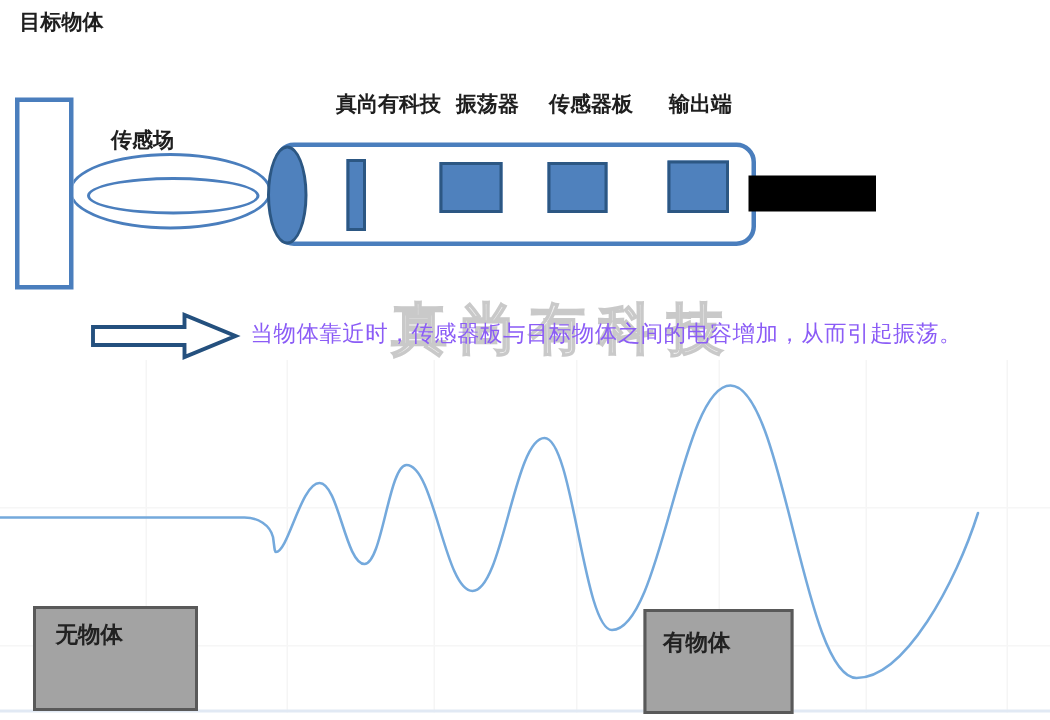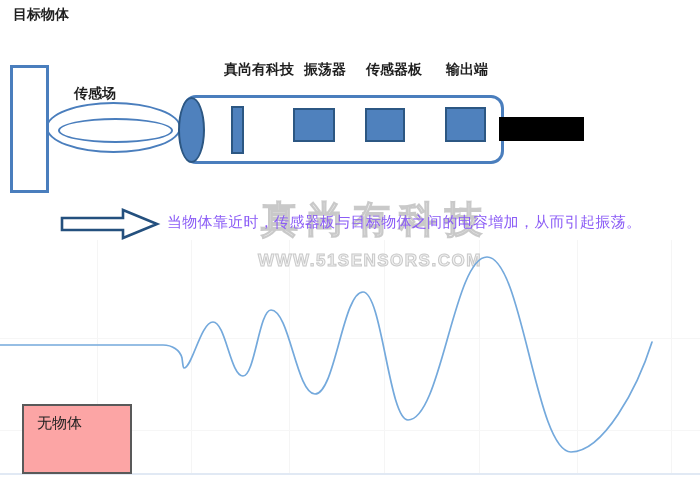--- a/index.html
+++ b/index.html
@@ -29,22 +29,22 @@
   .cable{left:499px;top:117px;width:85px;height:24px;background:var(--cable);z-index:3;}
   
   .wm{font-weight:bold;color:#f2f2f2;-webkit-text-stroke:1.1px #c9c9c9;white-space:nowrap;z-index:1;}
   .wm1{left:261px;top:195px;font-size:37px;letter-spacing:9px;}
   .wm2{left:258px;top:251px;font-size:17px;letter-spacing:1.5px;-webkit-text-stroke:1px #c9c9c9;}
   
   #wave-svg{left:0;top:0;width:700px;height:480px;z-index:2;}
   .gridline-v{width:1px;top:240px;height:235px;background:#f5f5f5;z-index:0;}
   .gridline-h{left:0;width:700px;height:1px;background:#f6f6f6;z-index:0;}
   .baseline{left:0;top:473px;width:700px;height:2px;background:#e1e9f4;z-index:0;}
-  .region-box{border:2px solid var(--box-border);background:#fca5a5;z-index:3;
-    font-size:15px;font-weight:400;color:#222;}
+  .region-box{border:2px solid var(--box-border);background:#a3a3a3;z-index:3;
+    font-size:15px;font-weight:700;color:#222;}
   .box-no{left:22px;top:404px;width:93px;height:58px;padding:8px 0 0 13px;}
   .box-yes{left:429px;top:406px;width:85px;height:55px;padding:11px 0 0 11px;}
   .arrow-svg{left:58px;top:205px;width:104px;height:38px;z-index:3;}
 </style>
 </head>
 <body>
 
 <div id="stage" style="--outline: #4a7ebd; --fill: #4f81bd; --fill-border: #2c5783; --cable: #000000; --box-border: #595959;">
 
   <div class="abs gridline-v" style="left:97px"></div>
@@ -52,21 +52,20 @@
   <div class="abs gridline-v" style="left:289px"></div>
   <div class="abs gridline-v" style="left:384px"></div>
   <div class="abs gridline-v" style="left:479px"></div>
   <div class="abs gridline-v" style="left:577px"></div>
   <div class="abs gridline-v" style="left:671px"></div>
   <div class="abs gridline-h" style="top:338px"></div>
   <div class="abs gridline-h" style="top:430px"></div>
   <div class="abs baseline"></div>
 
   <div class="abs wm wm1">真尚有科技</div>
-  <div class="abs wm wm2">WWW.51SENSORS.COM</div>
 
   <div class="abs zh-label" style="left:13px;top:6px">目标物体</div>
 
   <div class="abs target-rect"></div>
 
   <div class="abs zh-label" style="left:74px;top:85px">传感场</div>
   <div class="abs field-ellipse field-outer"></div>
   <div class="abs field-ellipse field-inner"></div>
 
   <div class="abs cylinder"></div>
@@ -89,14 +88,17 @@
 
   <div class="abs caption" style="left:167px;top:213px">当物体靠近时，传感器板与目标物体之间的电容增加，从而引起振荡。</div>
 
   <svg id="wave-svg" class="abs" viewBox="0 0 700 480">
     <path id="wave-path" fill="none" stroke-width="1.7" stroke-linecap="round" d="M 0 345 L 163 345 C 172 345 180 350 182 358 C 183 365 183 368 184 368 C 192.1 368 200.8 322 213 322 C 225.6 322 230.4 376 243 376 C 254.8 376 259.2 310 271 310 C 289.5 310 296.5 394 315 394 C 335.2 394 342.8 292 363 292 C 381.9 292 389.1 420 408 420 C 441.2 420 453.8 257 487 257 C 522.3 257 535.7 452 571 452 C 603.4 452 637.4 388.2 652 342" stroke="#74a9dc"></path>
   </svg>
 
   <div class="abs region-box box-no">
     <span>无物体</span>
   </div>
+  <div class="abs region-box box-yes">
+    <span>有物体</span>
+  </div>
 
 </div>
 
 </body></html>

